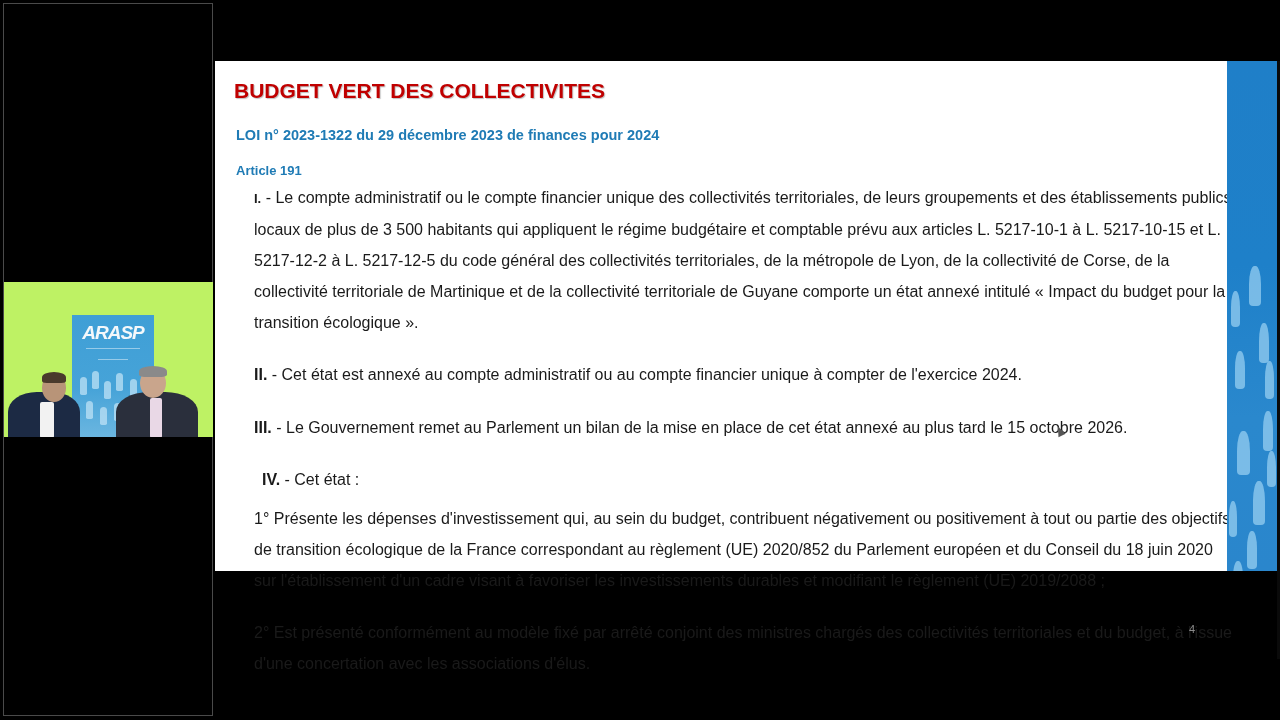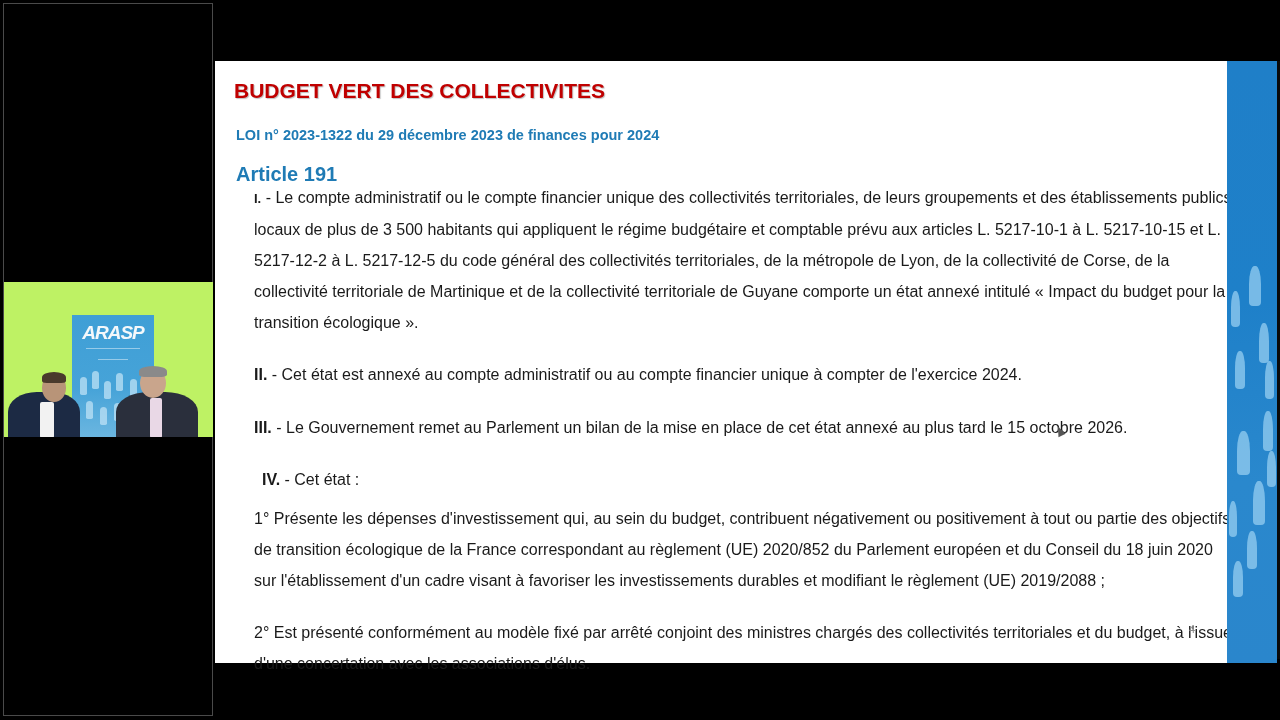--- a/index.html
+++ b/index.html
@@ -24,39 +24,39 @@
     color:#f4f8fb; font-weight:bold; font-size:19px; letter-spacing:-1px; font-style:italic;
   }
   .banner-line { position:absolute; left:14px; right:14px; height:2px; background:rgba(255,255,255,.45); }
   .banner-fig { position:absolute; width:7px; height:18px; border-radius:4px 4px 2px 2px; background:rgba(190,225,245,.75); }
   .person {
     position:absolute; border-radius:40% 40% 6px 6px;
   }
   .head { position:absolute; border-radius:50%; }
 
   .slide {
-    position:absolute; left:215px; top:61px; width:1062px; height:602px; background:#ffffff;
+    position:absolute; left:215px; top:61px; width:1062px; height:510px; background:#ffffff;
   }
   .side-band {
     position:absolute; right:0; top:0; width:50px; height:100%;
     background:linear-gradient(180deg,#1f7fc8 0%,#1e80c9 40%,#2a88cd 70%,#2a86cc 100%);
     overflow:hidden;
   }
   .silhouette { position:absolute; background:rgba(150,205,240,.75); border-radius:45% 45% 4px 4px; }
   .edge { position:absolute; left:1277px; top:61px; width:3px; height:598px; background:#0a0a0a; }
 
   .title {
     position:absolute; left:19px; top:18px; color:#c00000; font-weight:bold; font-size:21px;
     text-shadow:1px 1px 1px rgba(0,0,0,.25);
   }
   .subtitle {
     position:absolute; left:21px; top:66px; color:#1f7bb5; font-weight:bold; font-size:14.5px;
   }
   .article {
-    position:absolute; left:21px; top:102px; color:#1f7bb5; font-weight:bold; font-size:20px;
+    position:absolute; left:21px; top:102px; color:#1f7bb5; font-weight:bold; font-size:13px;
   }
   .body {
     position:absolute; left:39px; top:121px; width:985px; color:#1a1a1a; font-size:16px; line-height:31px;
   }
   .para { margin:0 0 21.3px 0; }
   .roman { font-weight:bold; }
   .page-num { position:absolute; left:974px; top:562px; font-size:11px; color:#8a8a8a; }
   .cursor { position:absolute; left:1056px; top:426px; width:0; height:0;
     border-left:4px solid transparent; border-right:4px solid transparent; border-bottom:10px solid #555;
     transform:rotate(-25deg); }

